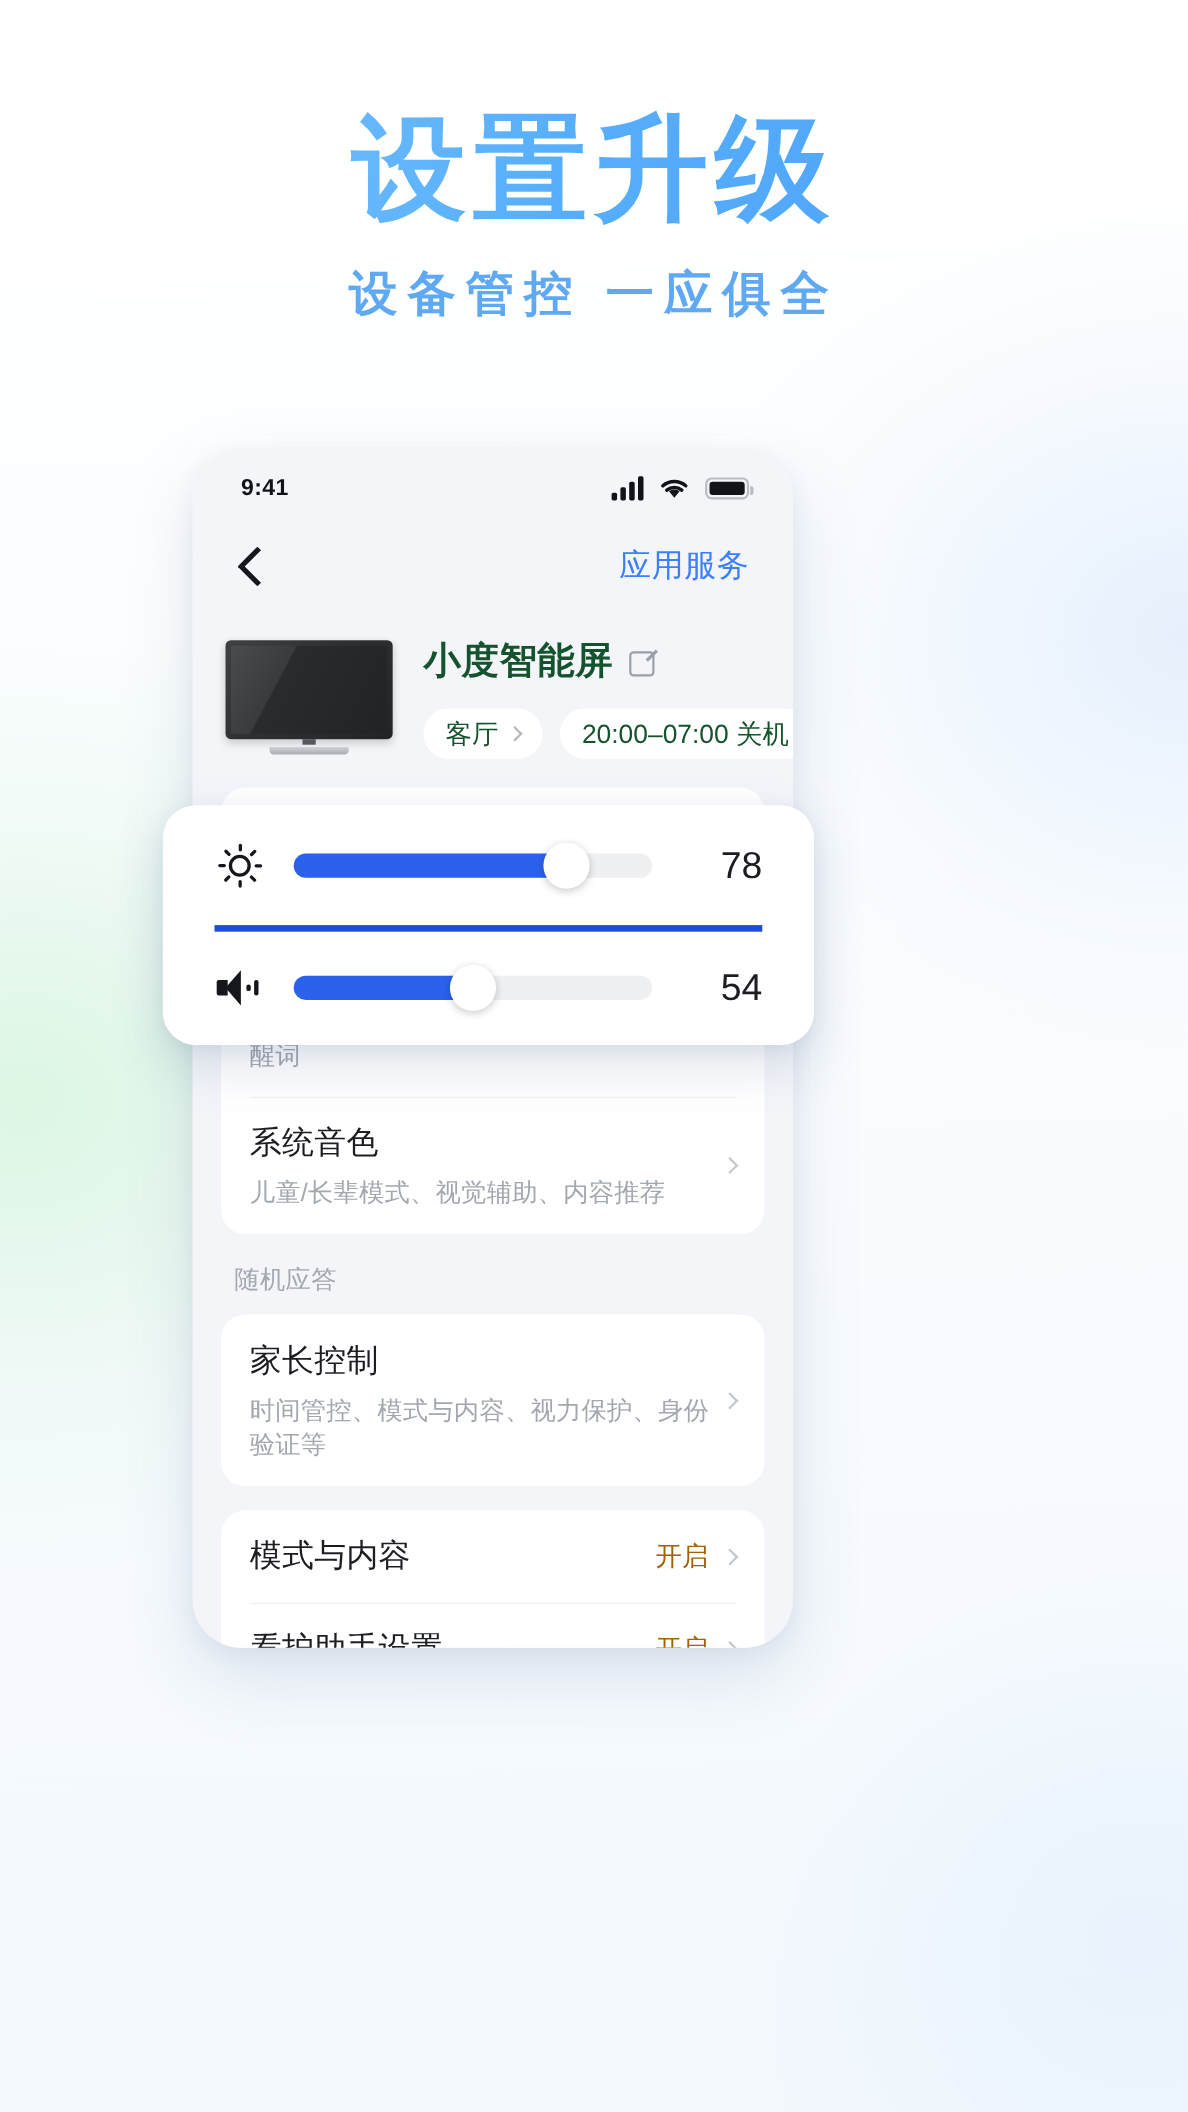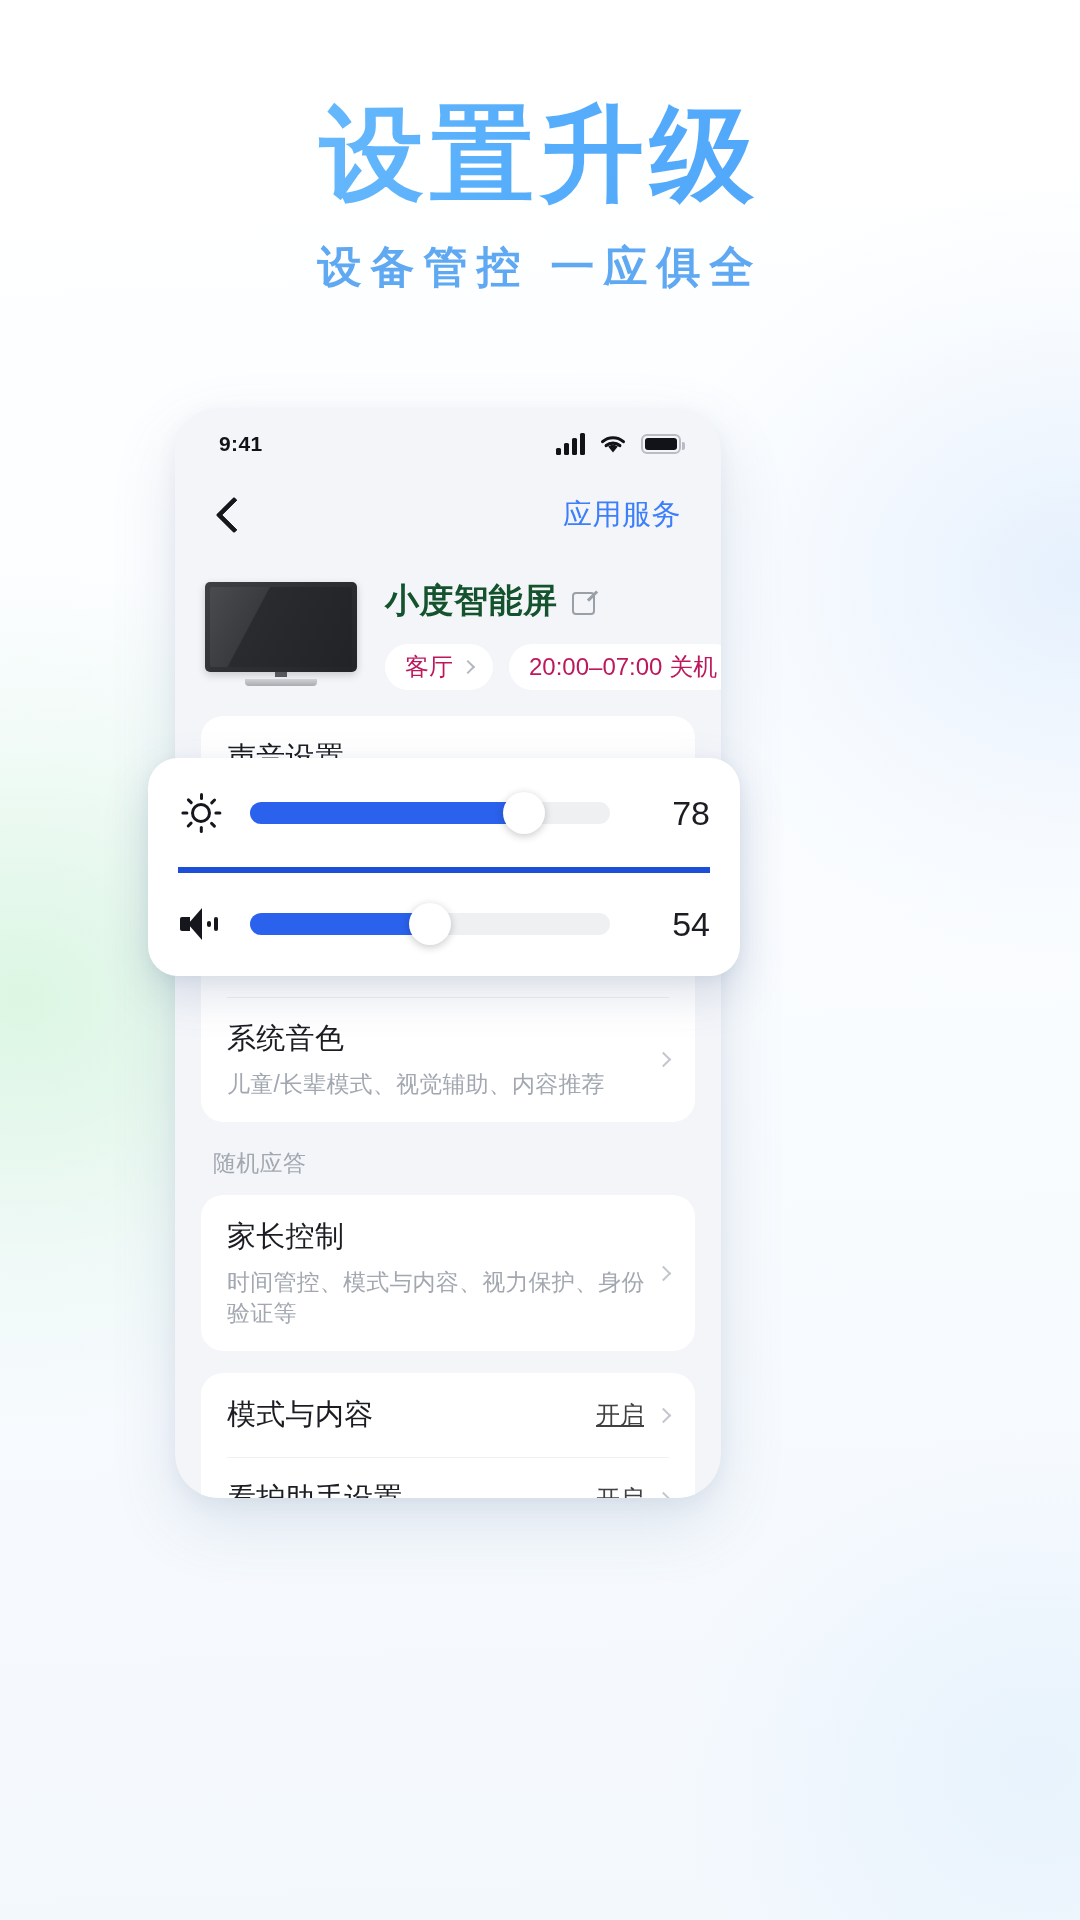--- a/index.html
+++ b/index.html
@@ -108,55 +108,55 @@
     border:2.5px solid #9aa0a8; border-radius:4px;
   }
   .edit-icon::after{
     content:""; position:absolute; right:-1px; top:1px; width:13px; height:2.6px;
     background:#9aa0a8; transform:rotate(-45deg); transform-origin:right center;
   }
   .dev-tags{ display:flex; gap:16px; margin-top:20px;}
   .tag {
     background:#ffffff; border-radius:999px;
     height:46px; display:flex; align-items:center; gap:10px;
-    padding:0 20px; font-size:24px; color:#be185d; white-space:nowrap;
+    padding:0 20px; font-size:24px; color:#14532d; white-space:nowrap;
   }
   .tag .chev { width:10px;height:10px;border-right:2.4px solid #b3b8c0;border-top:2.4px solid #b3b8c0;transform:rotate(45deg);}
 
   
   .content { padding:26px 26px 0 26px; }
   .group {
     background:#ffffff; border-radius:22px; overflow:hidden;
   }
   .row {
     padding:22px 26px 22px 26px;
     position:relative;
     display:flex; align-items:center; justify-content:space-between;
   }
   .row + .row::before{
     content:""; position:absolute; left:26px; right:26px; top:0; height:1px; background:#eef0f3;
   }
   .row-main { display:flex; flex-direction:column; gap:10px; }
   .row-title { font-size:29px; color:#1b1d22; font-weight:500; letter-spacing:.3px;}
   .row-sub { font-size:23px; color:#a2a7b0; letter-spacing:.2px;}
   .row-right { display:flex; align-items:center; gap:14px; }
-  .row-value { font-size:24px; color:#404040;text-decoration:underline; }
+  .row-value { font-size:24px; color:#a16207; }
   .chev-r { width:11px;height:11px;border-right:2.6px solid #c3c7ce;border-top:2.6px solid #c3c7ce;transform:rotate(45deg);}
   .group-label { font-size:23px; color:#a2a7b0; padding:26px 10px 16px 12px; letter-spacing:.3px;}
   .gap { height:22px; }
 
   
   .slider-card {
     position:absolute;
-    left:148px; top:758px;
+    left:148px; top:732px;
     width:592px; height:218px;
     background:#ffffff;
     border-radius:30px;
     box-shadow:0 18px 46px rgba(73,97,140,0.18), 0 4px 14px rgba(73,97,140,0.07);
-    padding:0 30px;
+    padding:0 47px;
     display:flex; flex-direction:column; justify-content:center;
     z-index:5;
   }
   .slider-row { display:flex; align-items:center; height:108px; gap:26px; }
   .slider-row + .slider-row { border-top:6px solid #1d4ed8; }
   .s-icon { width:46px; flex:0 0 46px; display:flex; align-items:center; justify-content:center; }
   .track {
     flex:1 1 auto; height:22px; border-radius:11px; background:#eff0f2; position:relative;
   }
   .fill { position:absolute; left:0; top:0; bottom:0; border-radius:11px; background:#2b62ed; }

